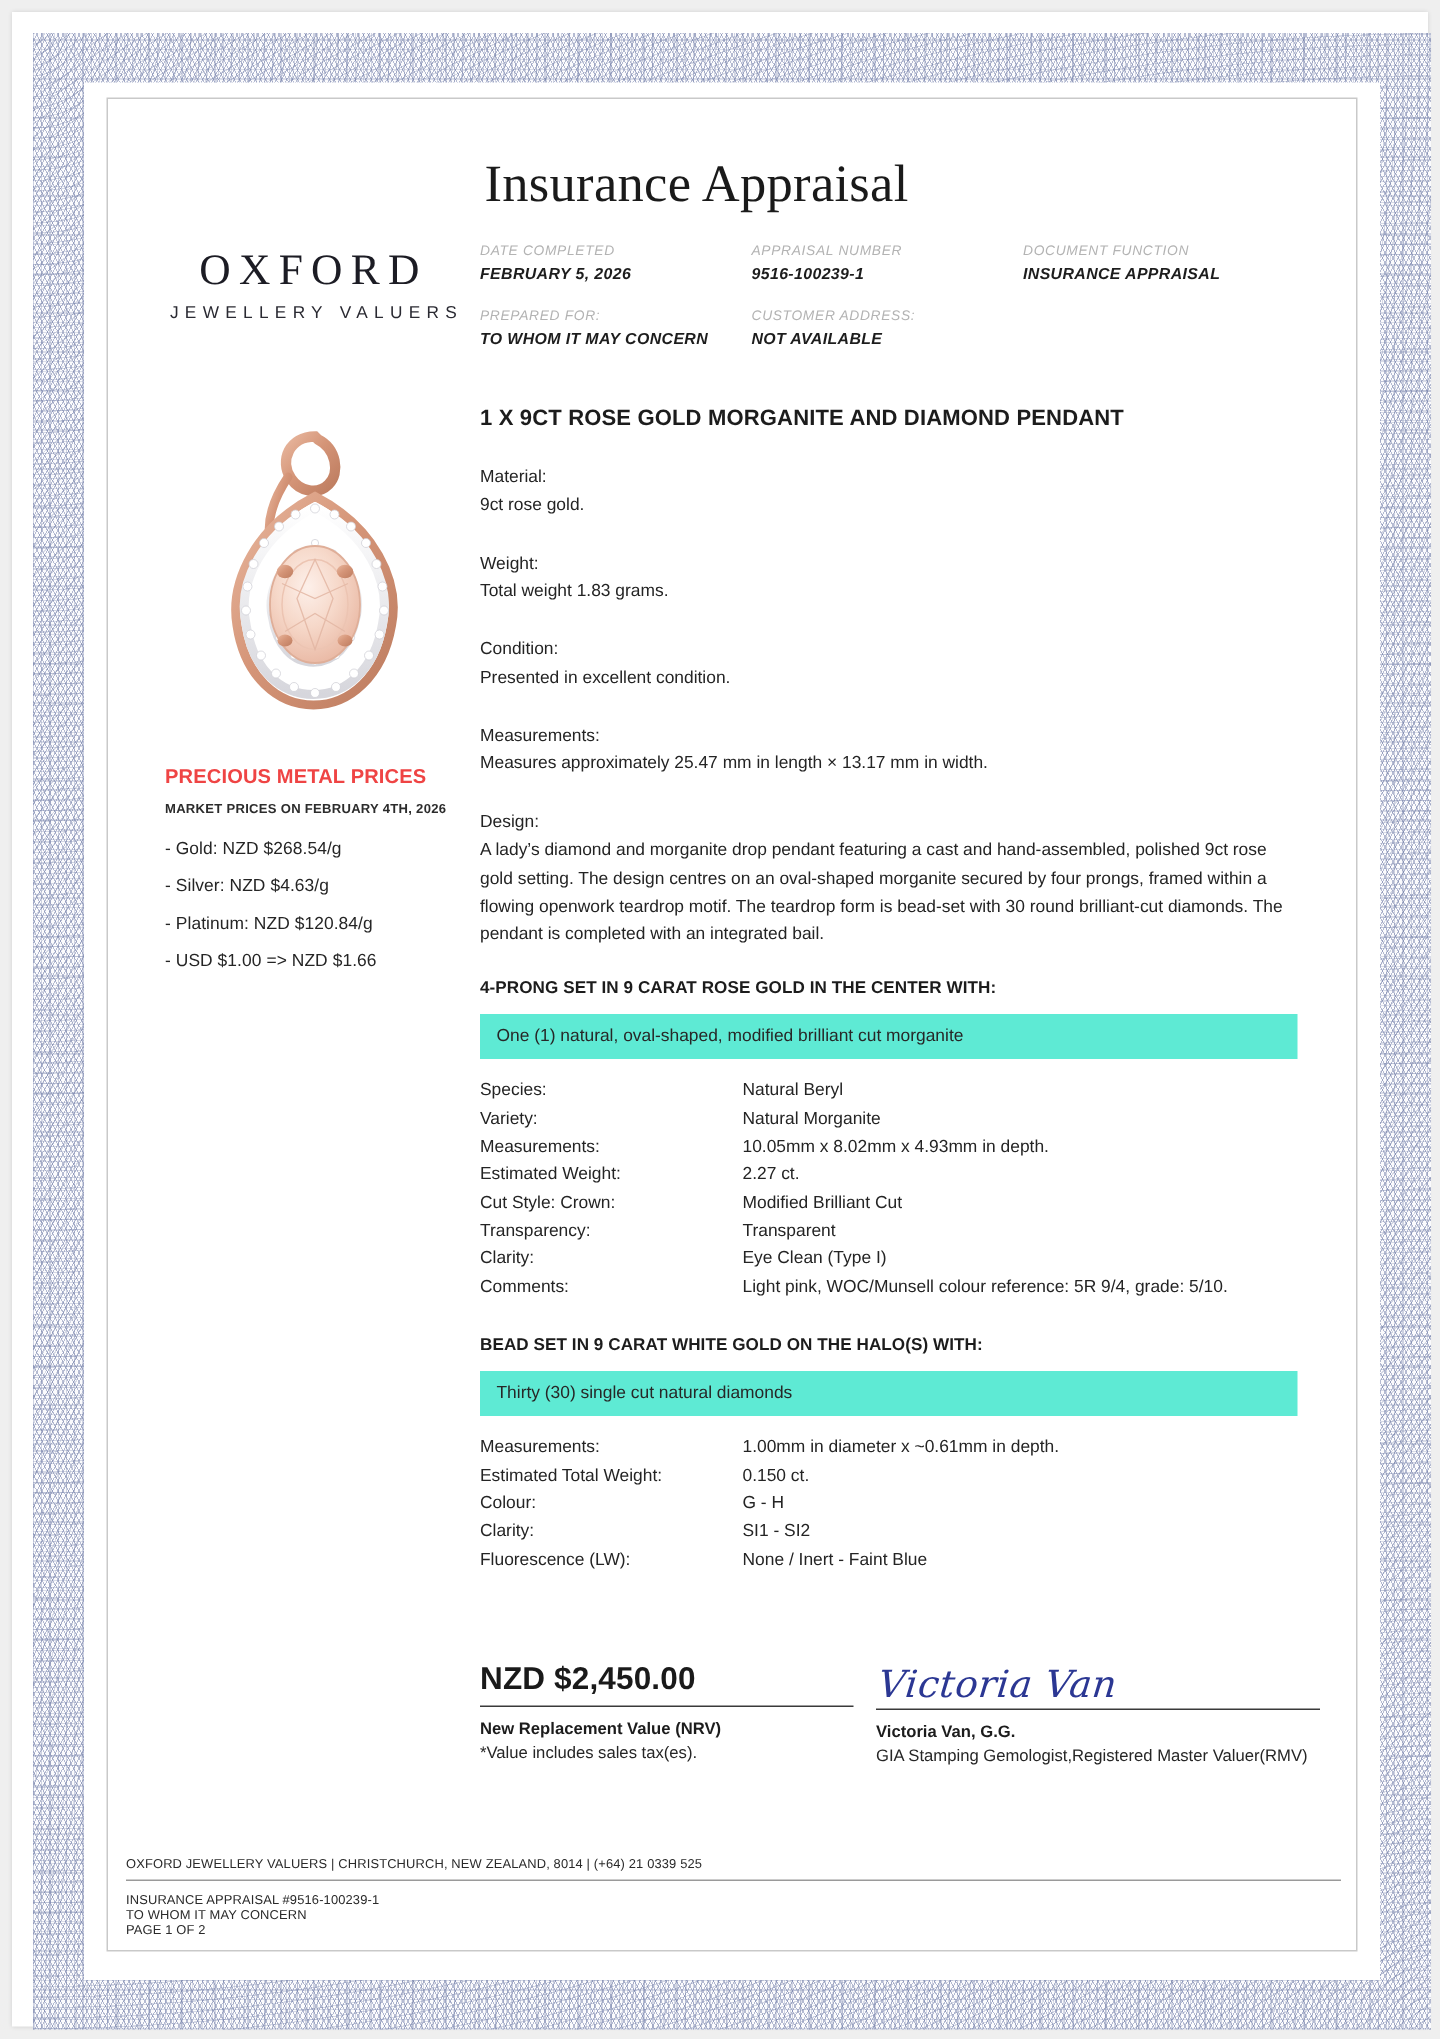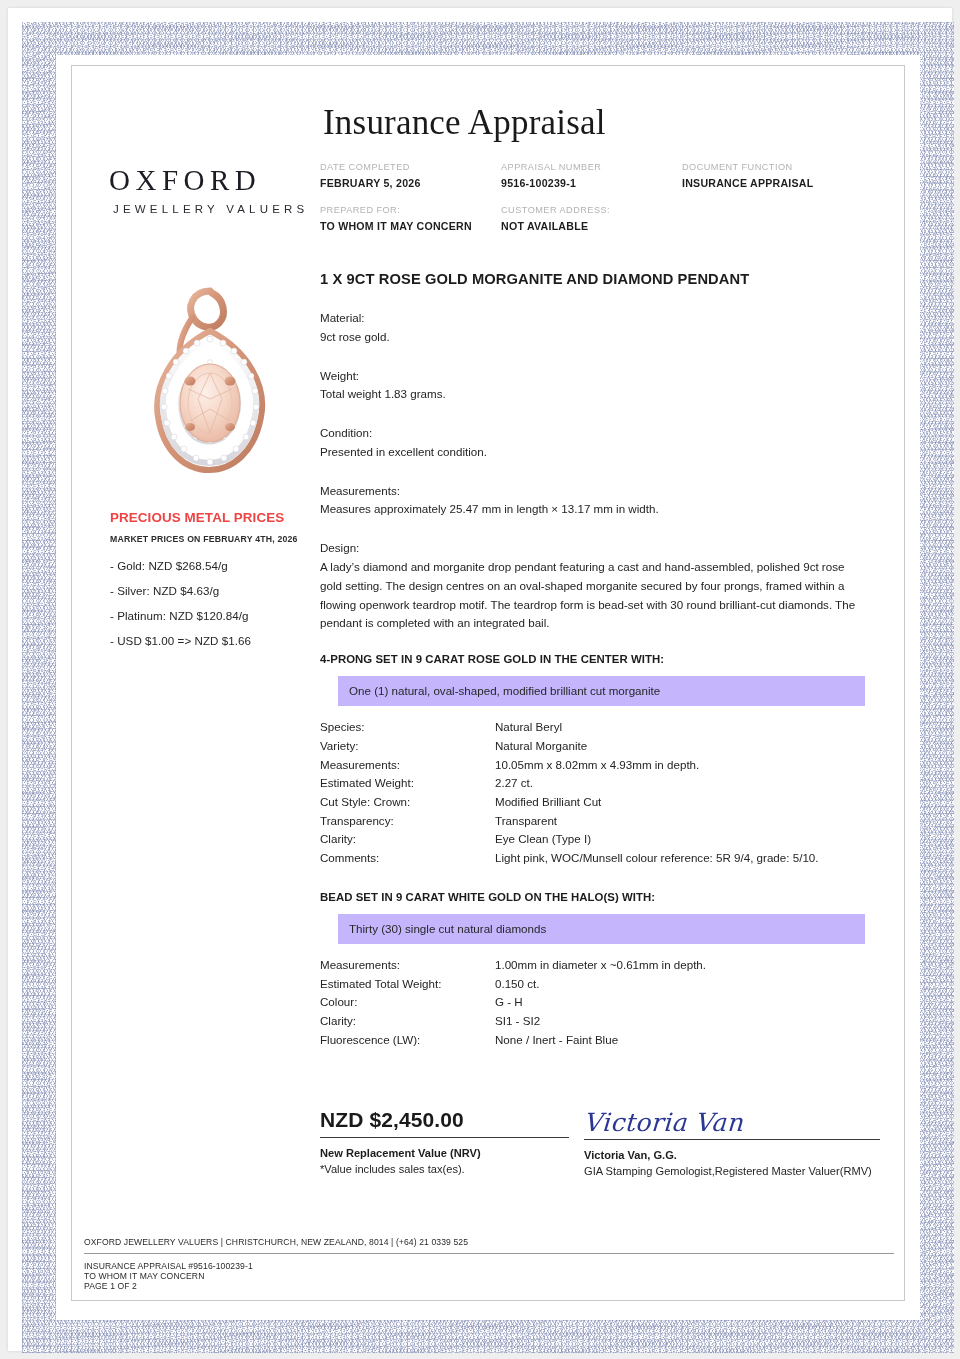--- a/index.html
+++ b/index.html
@@ -78,21 +78,21 @@
     font-family: "Liberation Serif", "DejaVu Serif", serif;
     font-size: 35px;
     font-weight: 400;
     color: #1a1a1a;
     letter-spacing: 0.2px;
   }
   .logo {
     position: absolute;
     left: 37px; top: 99px;
     width: 200px;
-    text-align: left;
+    text-align: center;
   }
   .logo-main {
     font-family: "Liberation Serif", "DejaVu Serif", serif;
     font-size: 29px;
     letter-spacing: 5.5px;
     color: #1c1c24;
     line-height: 1.05;
   }
   .logo-sub {
     font-family: "Liberation Sans", sans-serif;
@@ -100,21 +100,21 @@
     letter-spacing: 4.2px;
     color: #2a2a32;
     margin-top: 8px;
     padding-left: 4px;
   }
   .meta-grid {
     position: absolute;
     left: 248px; top: 96px;
     width: 560px;
   }
-  .meta-row { display: flex; margin-bottom: 16px; }
+  .meta-row { display: flex; margin-bottom: 16px; font-style: italic; }
   .meta-cell { width: 181px; }
   .meta-label {
     font-size: 9.2px;
     letter-spacing: 0.45px;
     color: #b3b3b3;
     text-transform: uppercase;
     margin-bottom: 5px;
     font-weight: 400;
   }
   .meta-value {
@@ -183,26 +183,25 @@
   }
   .section-head {
     font-size: 11.4px;
     font-weight: bold;
     color: #1c1c1c;
     letter-spacing: 0.05px;
     margin-top: 6px;
     margin-bottom: 11px;
   }
   .band {
-    background: #c4b5fd;
+    background: #5eead4;
     font-size: 11.6px;
     color: #272727;
     padding: 8px 11px 9px 11px;
     margin-bottom: 13px;
-    margin-left: 18px;
   }
   .spec-table { width: 100%; border-collapse: collapse; margin-bottom: 22px; }
   .spec-table td {
     font-size: 11.6px;
     color: #242424;
     padding: 0 0 3.2px 0;
     vertical-align: top;
     line-height: 1.34;
   }
   .spec-k { width: 175px; }

